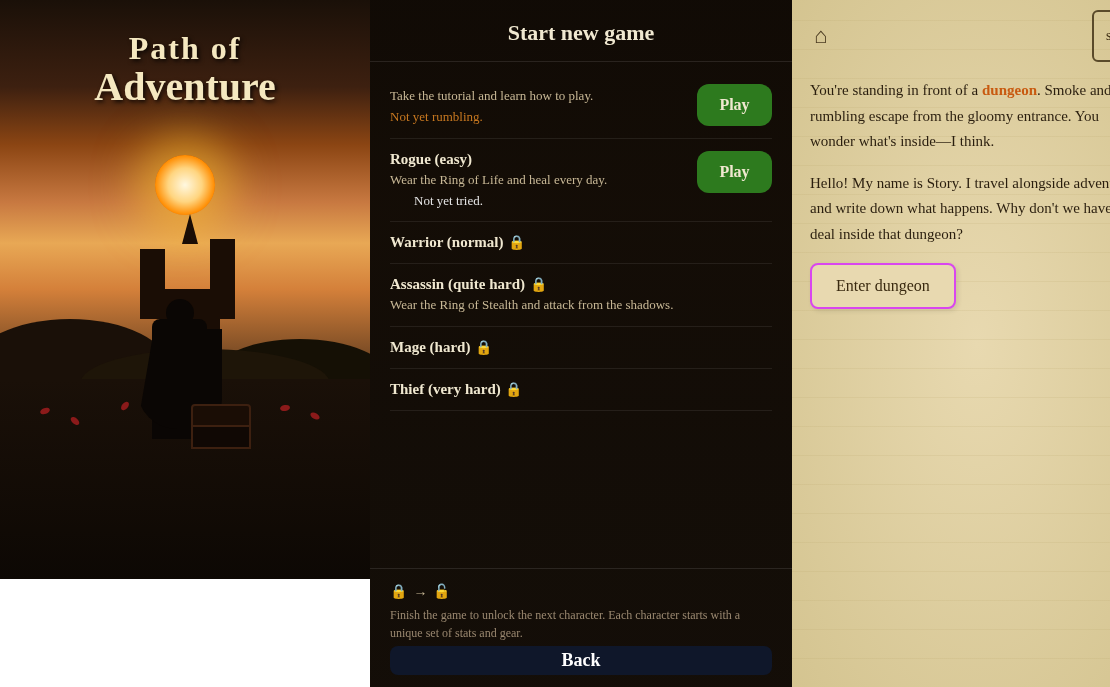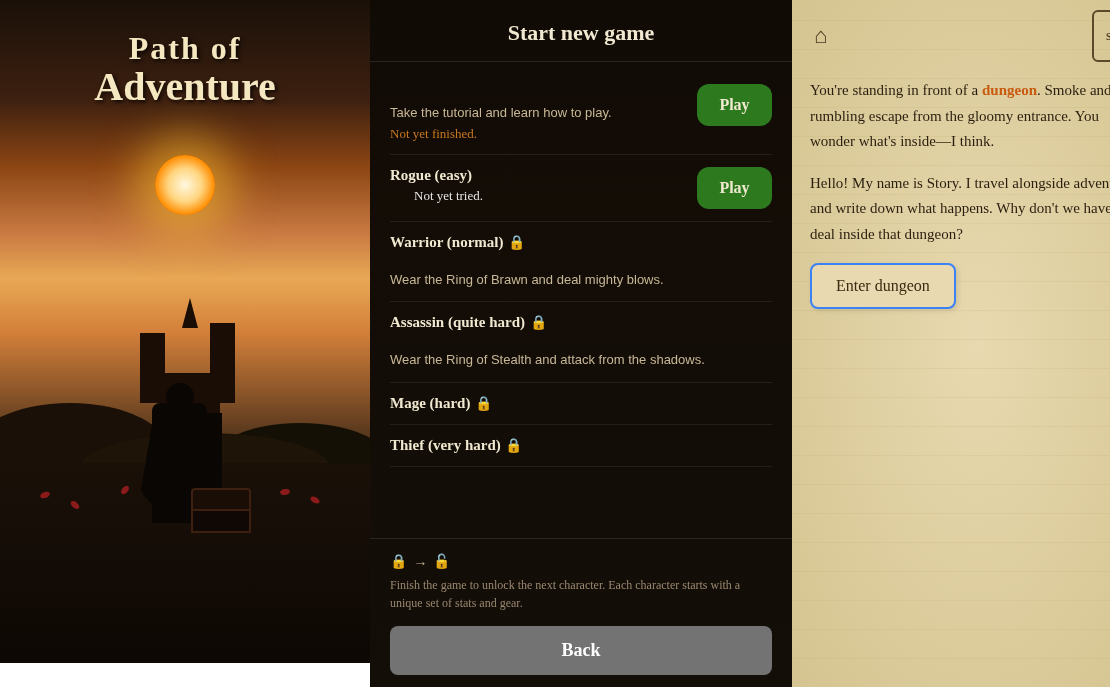--- a/index.html
+++ b/index.html
@@ -7,21 +7,21 @@
       width: 1110px;
       height: 687px;
       display: flex;
       overflow: hidden;
       font-family: Georgia, 'Times New Roman', serif;
     }
 
     
     #panel-title {
       width: 370px;
-      height: 663px;
+      height: 579px;
       position: relative;
       overflow: hidden;
       flex-shrink: 0;
     }
 
     .bg-scene {
       position: absolute;
       inset: 0;
       background: linear-gradient(
         180deg,
@@ -340,23 +340,23 @@
       font-size: 15px;
       font-family: 'Georgia', serif;
       display: flex;
       align-items: center;
       gap: 5px;
     }
 
     .char-desc {
       color: #c8b896;
       font-size: 13px;
-      margin-top: 20px;
+      margin-top: 3px;
       line-height: 1.4;
-      font-family: Liberation Sans, sans-serif;
+      font-family: Liberation Serif, serif;
     }
 
     .char-status {
       font-size: 13px;
       margin-top: 4px;
       font-family: 'Georgia', serif;
     }
 
     .status-not-finished { color: #c87820; }
     .status-not-tried { color: #e5e5e5; margin-left: 24px; }
@@ -397,30 +397,30 @@
       margin-bottom: 4px;
     }
 
     .lock-red { color: #cc2222; font-size: 14px; }
     .lock-green { color: #22aa22; font-size: 14px; }
     .arrow-icon { color: #c8b896; font-size: 14px; }
 
     .back-btn-red {
       display: block;
       width: 100%;
-      background: #737373;
+      background: #0f172a;
       border: none;
       border-radius: 8px;
       color: white;
       font-size: 18px;
       font-weight: bold;
       font-family: 'Georgia', serif;
-      padding: 14px;
+      padding: 4px;
       cursor: pointer;
-      margin-top: 14px;
+      margin-top: 4px;
     }
 
     
     #panel-story {
       width: 370px;
       height: 687px;
       background: #e8d9b0;
       flex-shrink: 0;
       overflow: hidden;
       position: relative;
@@ -500,21 +500,21 @@
       margin-bottom: 16px;
     }
 
     .story-highlight {
       color: #c85a10;
       font-weight: bold;
     }
 
     .enter-dungeon-btn {
       background: #e8d9b0;
-      border: 2px solid #3b82f6;
+      border: 2px solid #d946ef;
       border-radius: 8px;
       padding: 12px 24px;
       font-family: 'Georgia', serif;
       font-size: 16px;
       color: #3a2a10;
       cursor: pointer;
       margin: 5px 0 10px;
       display: block;
       box-shadow: 2px 2px 5px rgba(0,0,0,0.1);
     }
@@ -573,39 +573,39 @@
 
     <div class="panel-header">
       <h2 class="panel-header-title">Start new game</h2>
     </div>
 
     <div class="characters-list">
 
       <div class="character-item">
         <div class="character-info">
           <div class="char-desc">Take the tutorial and learn how to play.</div>
-          <div class="char-status status-not-finished">Not yet finished.</div>
+          <div class="char-status status-not-finished">Not yet rumbling.</div>
         </div>
         <button class="play-btn">Play</button>
       </div>
 
       <div class="character-item">
         <div class="character-info">
           <div class="char-name">Rogue (easy)</div>
+          <div class="char-desc">Wear the Ring of Life and heal every day.</div>
           <div class="char-status status-not-tried">Not yet tried.</div>
         </div>
         <button class="play-btn">Play</button>
       </div>
 
       <div class="character-item">
         <div class="character-info">
           <div class="char-name">
             Warrior (normal) <span class="lock-icon lock-red">🔒</span>
           </div>
-          <div class="char-desc">Wear the Ring of Brawn and deal mighty blows.</div>
         </div>
       </div>
 
       <div class="character-item">
         <div class="character-info">
           <div class="char-name">
             Assassin (quite hard) <span class="lock-icon lock-red">🔒</span>
           </div>
           <div class="char-desc">Wear the Ring of Stealth and attack from the shadows.</div>
         </div>

